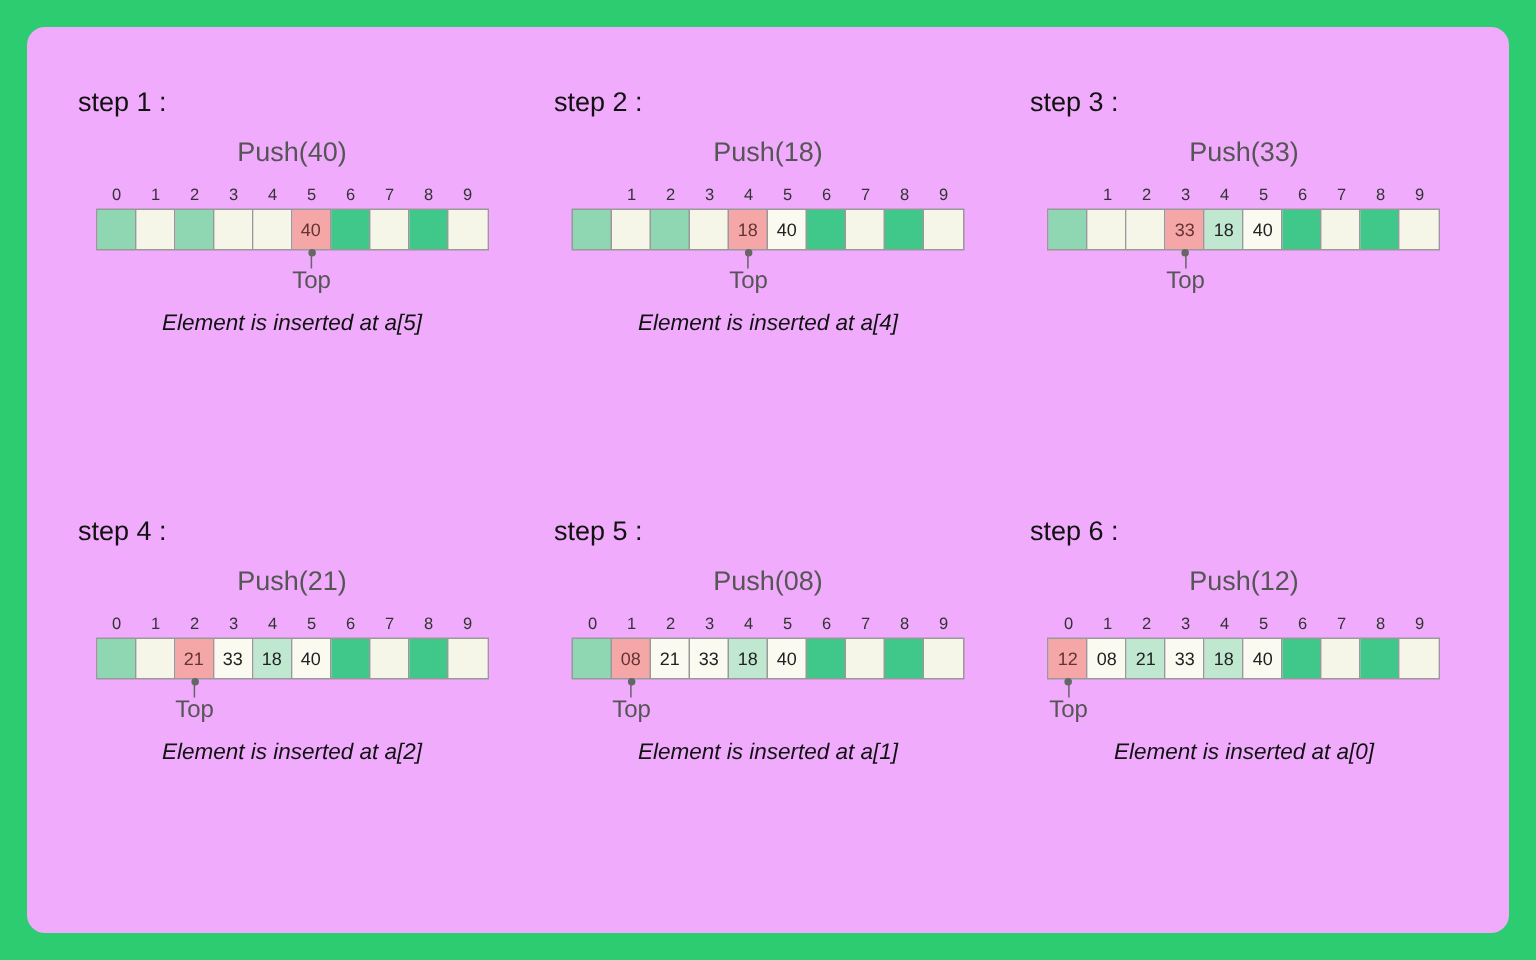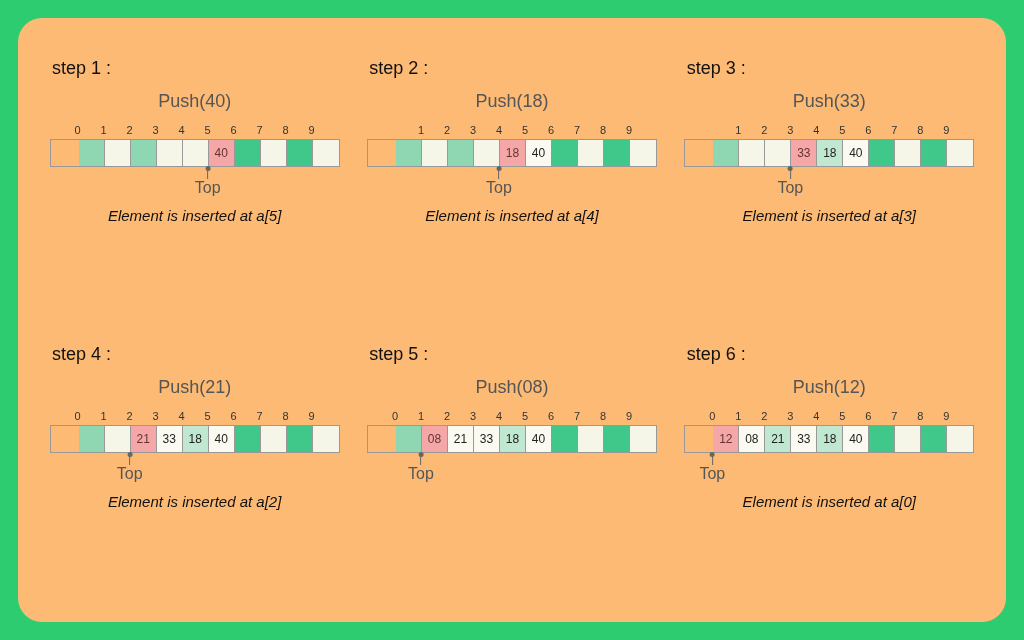--- a/index.html
+++ b/index.html
@@ -4,22 +4,22 @@
 <style>
   * { box-sizing: border-box; margin: 0; padding: 0; }
   body {
     font-family: -apple-system, BlinkMacSystemFont, "Segoe UI", Arial, sans-serif;
     background: #2ecc71;
     width: 1024px;
     height: 640px;
     padding: 18px;
   }
   .card {
-    background: #fdba74;
-    border-radius: 24px;
+    background: #f0abfc;
+    border-radius: 12px;
     width: 100%;
     height: 100%;
     padding: 40px 28px 20px 28px;
   }
   .grid {
     display: grid;
     grid-template-columns: repeat(3, 1fr);
     gap: 28px 20px;
     height: 100%;
   }
@@ -49,21 +49,20 @@
   .idx {
     width: 26px;
     text-align: center;
     font-size: 11px;
     color: #333;
   }
   .idx.hidden { visibility: hidden; }
   .cells {
     display: flex;
     border: 1px solid #999;
-    padding-left: 28px;
   }
   .cell {
     width: 26px;
     height: 26px;
     border-right: 1px solid #999;
     background: #f5f6e8;
     display: flex;
     align-items: center;
     justify-content: center;
     font-size: 12px;
@@ -208,21 +207,20 @@
           <div class="cell g3"></div>
           <div class="cell "></div>
         </div>
         <div class="pointer-wrap" style="width: 260px;">
           <div class="pointer" style="left: 91px;">
             <div class="stem"></div>
             <div>Top</div>
             <div style="width: 5px; height: 5px; border-radius: 50%; background: rgb(102, 102, 102); position: absolute; top: -3px; left: 50%; transform: translateX(-50%);"></div>
           </div>
         </div>
-        <div class="msg">Element is inserted at a[3]</div>
       </div>
       <div class="step">
         <div class="step-title">step 4 :</div>
         <div class="op">Push(21)</div>
         <div class="indices">
           <div class="idx">0</div>
           <div class="idx">1</div>
           <div class="idx">2</div>
           <div class="idx">3</div>
           <div class="idx">4</div>
@@ -280,20 +278,21 @@
           <div class="cell g3"></div>
           <div class="cell "></div>
         </div>
         <div class="pointer-wrap" style="width: 260px;">
           <div class="pointer" style="left: 39px;">
             <div class="stem"></div>
             <div>Top</div>
             <div style="width: 5px; height: 5px; border-radius: 50%; background: rgb(102, 102, 102); position: absolute; top: -3px; left: 50%; transform: translateX(-50%);"></div>
           </div>
         </div>
+        <div class="msg">Element is inserted at a[1]</div>
       </div>
       <div class="step">
         <div class="step-title">step 6 :</div>
         <div class="op">Push(12)</div>
         <div class="indices">
           <div class="idx">0</div>
           <div class="idx">1</div>
           <div class="idx">2</div>
           <div class="idx">3</div>
           <div class="idx">4</div>

